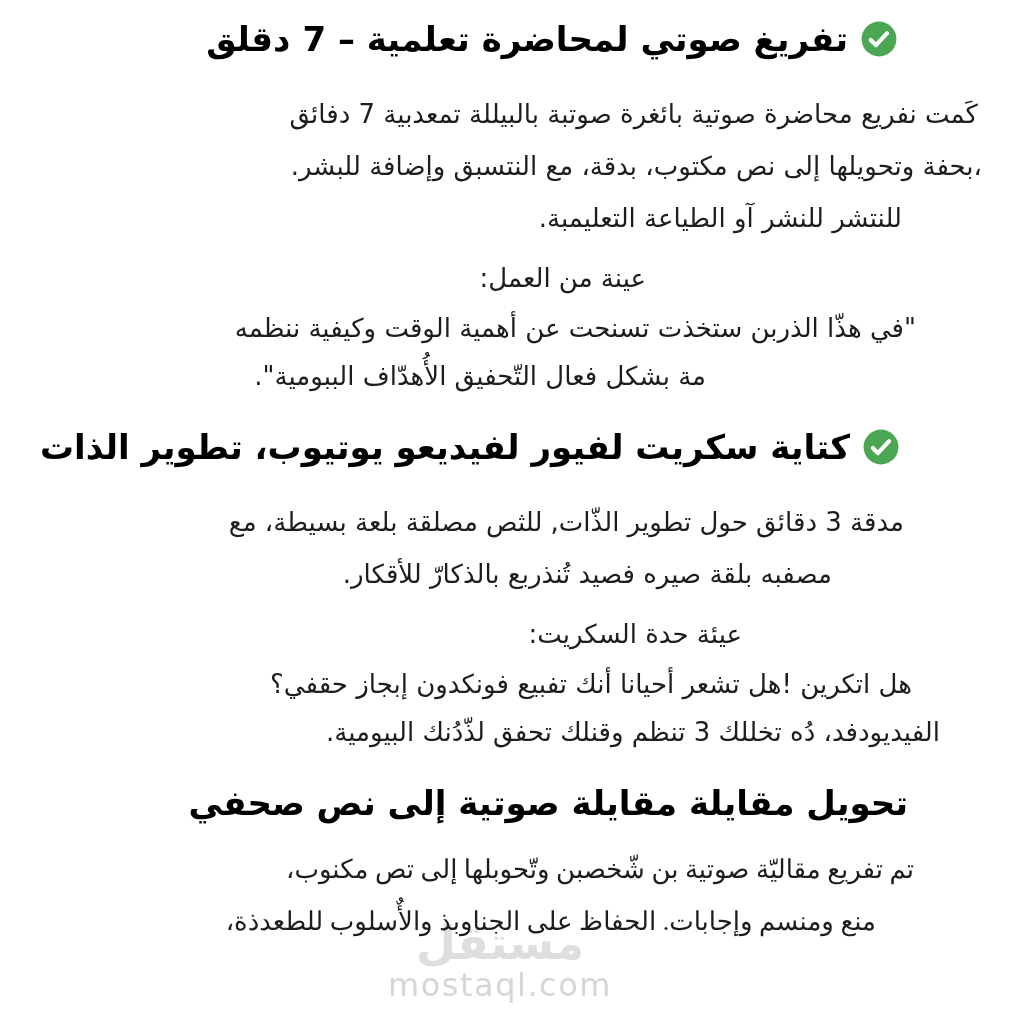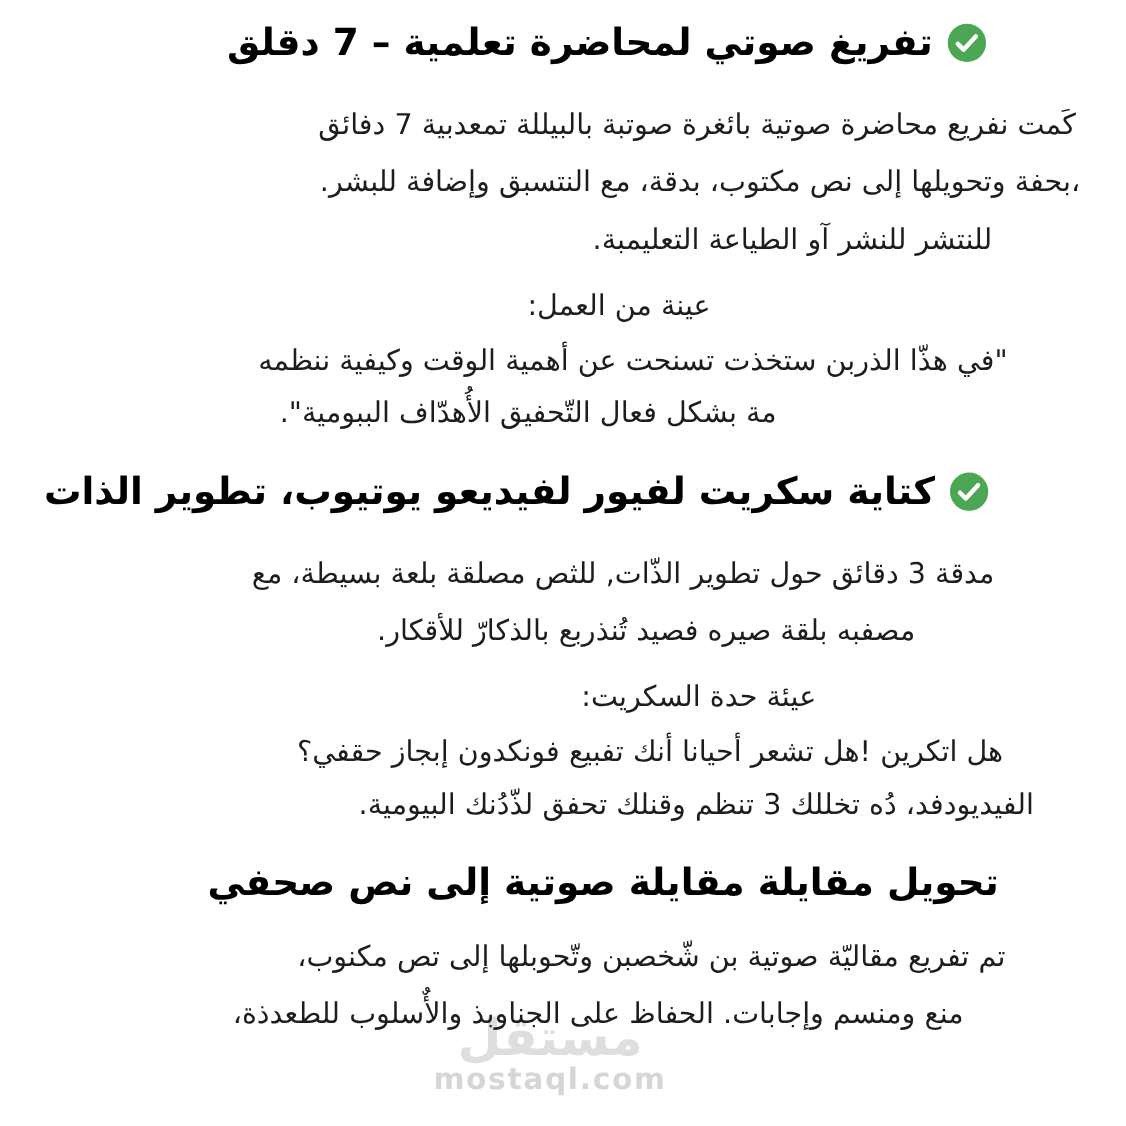--- a/index.html
+++ b/index.html
@@ -15,37 +15,37 @@
   .sec { margin:0; }
   .sec-gap { margin-bottom:24px; }
   .hrow { display:flex; align-items:center; gap:12px; }
   .h {
     font-size:34px; font-weight:700; color:var(--heading);
     margin:0; line-height:46px; white-space:nowrap;
   }
   .check { width:38px; height:38px; color:var(--check-green); flex:0 0 auto; display:inline-flex; }
   .check svg { width:100%; height:100%; display:block; }
   .bodyblock { margin-top:26px; }
-  .bodyblock-s3 { margin-top:18px; }
+  .bodyblock-s3 { margin-top:18px;font-family:Liberation Serif, serif; }
   .line {
     font-size:26px; line-height:52px; color:var(--text);
     margin:0; white-space:nowrap;
   }
   .quote { line-height:48px; }
   .label { margin-top:8px; }
   .watermark {
     position:absolute; top:920px; left:500px; transform:translateX(-50%);
     z-index:0; text-align:center; pointer-events:none;
   }
   .wm-logo {
     font-size:46px; font-weight:700; line-height:46px;
     color:var(--watermark-gray); opacity:.8;
   }
   .wm-domain {
-    font-size:27px; font-weight:700; letter-spacing:1.5px;
+    font-size:32px; font-weight:400; letter-spacing:1.5px;
     color:var(--watermark-gray);
   }
 </style>
 </head>
 <body>
 
 <main class="doc">
 
   <section class="sec sec-gap">
     <div class="hrow" style="margin-right:126px">

